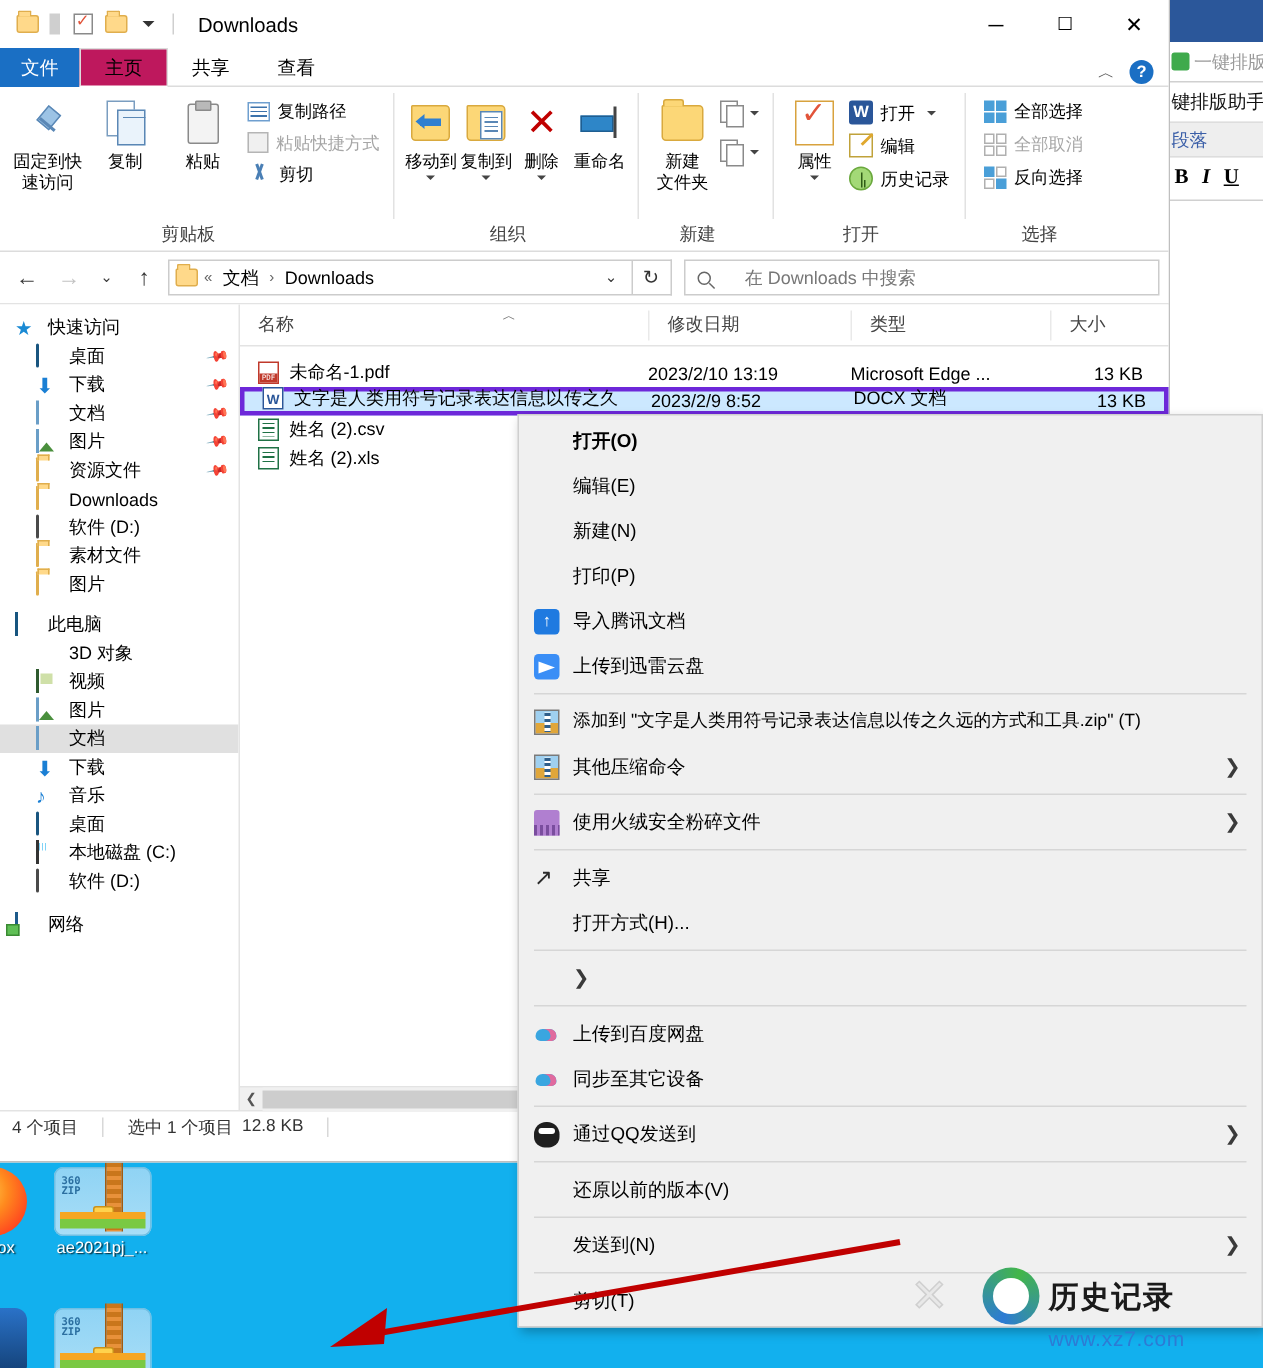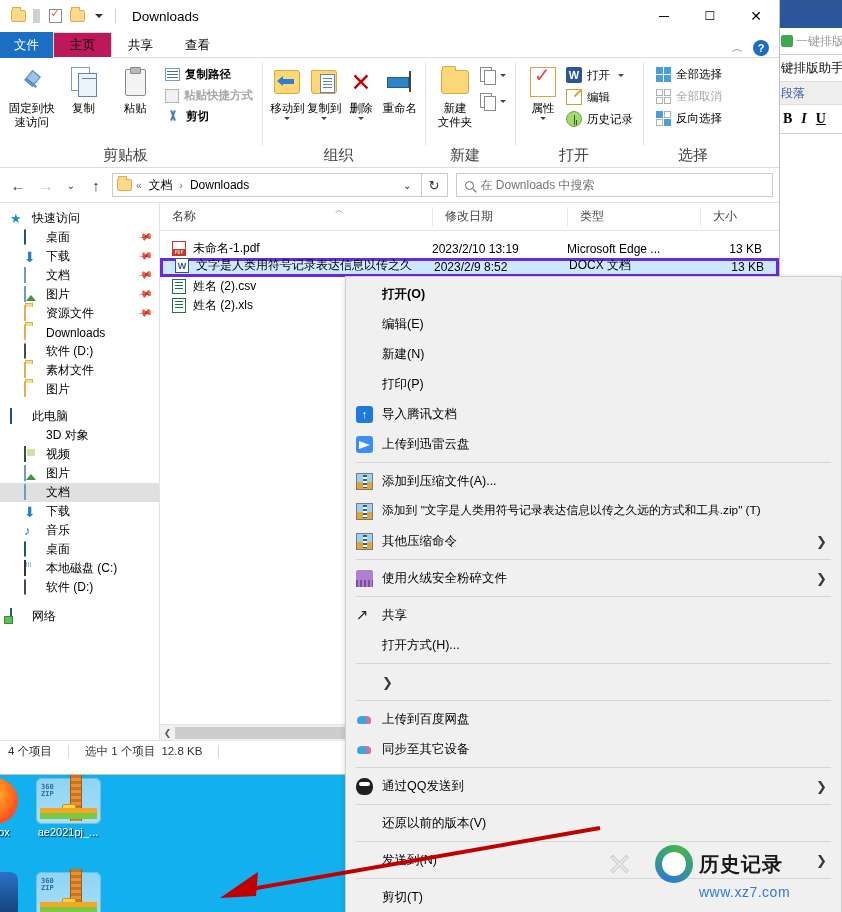--- a/index.html
+++ b/index.html
@@ -110,21 +110,21 @@
   .chev-up { font-size:11px; color:#555; }
   .help-ico {
     width:16px;height:16px;border-radius:50%;background:#1a6fc4;color:#fff;
     font-size:11px;display:flex;align-items:center;justify-content:center;font-weight:bold;
   }
 
   
   .ribbon { height:110px; background:#fff; border-bottom:1px solid #dcdcdc; display:flex; position:relative; }
   .rgroup { position:relative; height:110px; display:flex; flex-direction:column; }
   .rgroup > .gtitle {
-    position:absolute; bottom:3px; left:0; right:12px; text-align:center; font-size:15px; color:#444;
+    position:absolute; bottom:3px; left:0; right:12px; text-align:center; font-size:12px; color:#444;
   }
   .rgroup .gbody { display:flex; padding:4px 6px 0 6px; height:92px; }
   .rgroup .vsep { position:absolute; right:0; top:4px; bottom:22px; width:1px; background:#e2e2e2; }
 
   .bigbtn { width:54px; display:flex; flex-direction:column; align-items:center; padding-top:3px; }
   .bigbtn .ic { height:34px; display:flex; align-items:center; justify-content:center; }
   .bigbtn .tx { font-size:11.5px; text-align:center; line-height:14px; color:#000; margin-top:2px; }
   .bigbtn .tx .sub { display:block; }
   .dropcaret { width:0;height:0;border-left:3px solid transparent;border-right:3px solid transparent;border-top:3px solid #444; margin:2px auto 0;}
 
@@ -184,21 +184,21 @@
   .navbtn.small { width:18px; font-size:10px; }
   .addr {
     flex:1; height:24px; border:1px solid #cccccc; background:#fff; display:flex; align-items:center;
     padding:0 4px; gap:4px; font-size:12px; max-width:330px;
   }
   .crumb { padding:0 3px; color:#000; white-space:nowrap; }
   .crumb-sep { color:#666; font-size:10px; }
   .addr .caret { margin-left:auto; font-size:10px; color:#333; padding:0 5px; }
   .refresh { width:26px;height:24px;display:flex;align-items:center;justify-content:center;font-size:13px;color:#333;border:1px solid #ccc;border-left:none;margin-left:-4px;}
   .searchbox {
-    flex:1; height:24px; border:1px solid #cccccc; display:flex; align-items:center; gap:7px;
+    flex:1; height:24px; border:1px solid #cccccc; display:flex; align-items:center; gap:23px;
     padding:0 8px; font-size:12px; color:#777; margin-left:4px;
   }
   .mag { width:9px;height:9px;border:1.4px solid #666;border-radius:50%;position:relative;flex:none;}
   .mag:after{content:"";position:absolute;right:-4px;bottom:-3px;width:5px;height:1.4px;background:#666;transform:rotate(45deg);}
 
   
   .body { display:flex; height:538px; border-top:1px solid #e3e3e3; }
   .nav {
     width:160px; background:#fff; border-right:1px solid #e3e3e3; overflow:hidden; padding-top:6px;
     font-size:12px;
@@ -418,21 +418,21 @@
                 <div class="ic-copy"></div>
               </div>
             <div class="tx">复制</div>
           </div>
           <div class="bigbtn">
             <div class="ic">
                 <div class="ic-paste"></div>
               </div>
             <div class="tx">粘贴</div>
           </div>
-          <div class="smallcol" style="margin-left:2px;font-weight:bold;">
+          <div class="smallcol" style="margin-left:2px;">
             <div class="smallbtn">
               <span><span class="ic-path" style="display:inline-block;vertical-align:-2px;"></span></span>
               <span>复制路径</span>
             </div>
             <div class="smallbtn dim">
               <span><span class="ic-shortcut" style="display:inline-block;vertical-align:-2px;"></span></span>
               <span>粘贴快捷方式</span>
             </div>
             <div class="smallbtn">
               <span><span class="ic-scissors" style="display:inline-block;vertical-align:-2px;"></span></span>
@@ -776,24 +776,20 @@
     </div>
     <div class="ctxitem">
       <span class="mi mi-xunlei"></span>
       <span class="lbl">上传到迅雷云盘</span>
     </div>
 
     <div class="ctxsep"></div>
 
     <div class="ctxitem">
       <span class="mi mi-rar"></span>
-      <span class="lbl">添加到压缩文件(A)...</span>
-    </div>
-    <div class="ctxitem">
-      <span class="mi mi-rar"></span>
       <span class="lbl" style="font-size:11.8px;">添加到 "文字是人类用符号记录表达信息以传之久远的方式和工具.zip" (T)</span>
     </div>
     <div class="ctxitem">
       <span class="mi mi-rar"></span>
       <span class="lbl">其他压缩命令</span>
       <span class="chevron">❯</span>
     </div>
 
     <div class="ctxsep"></div>
 

